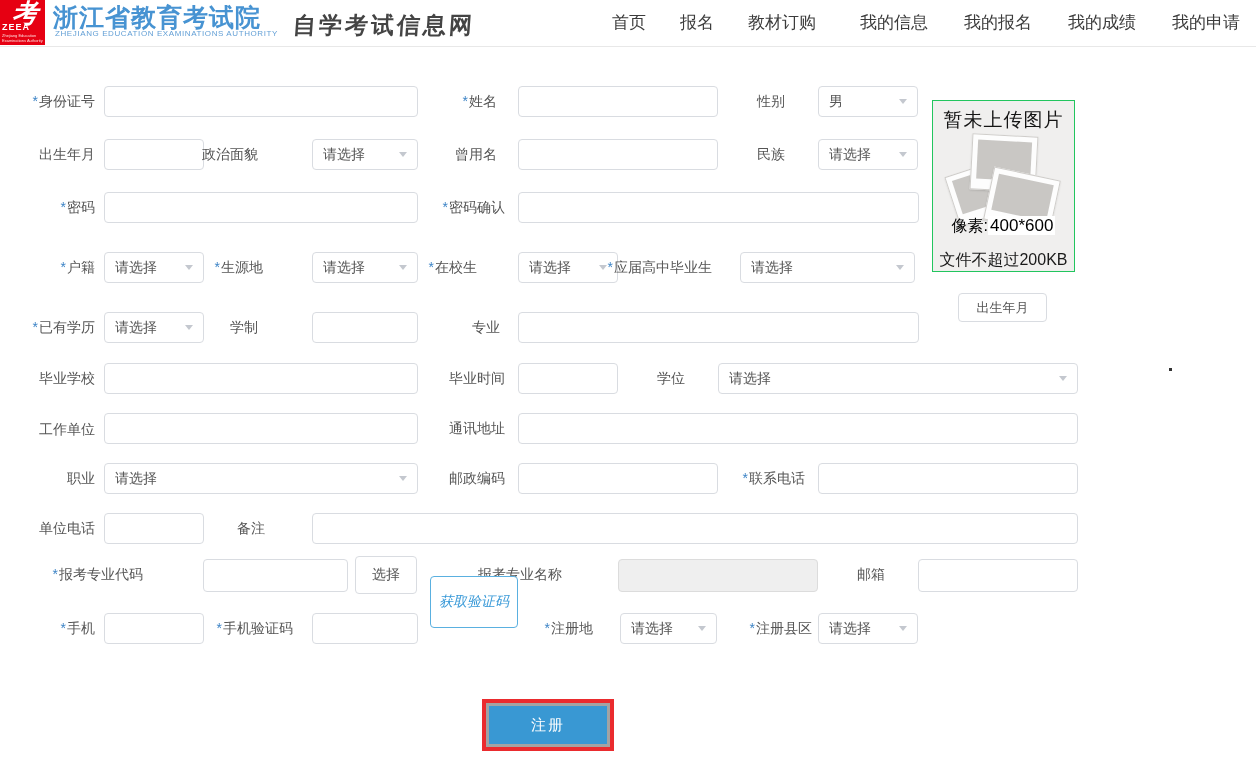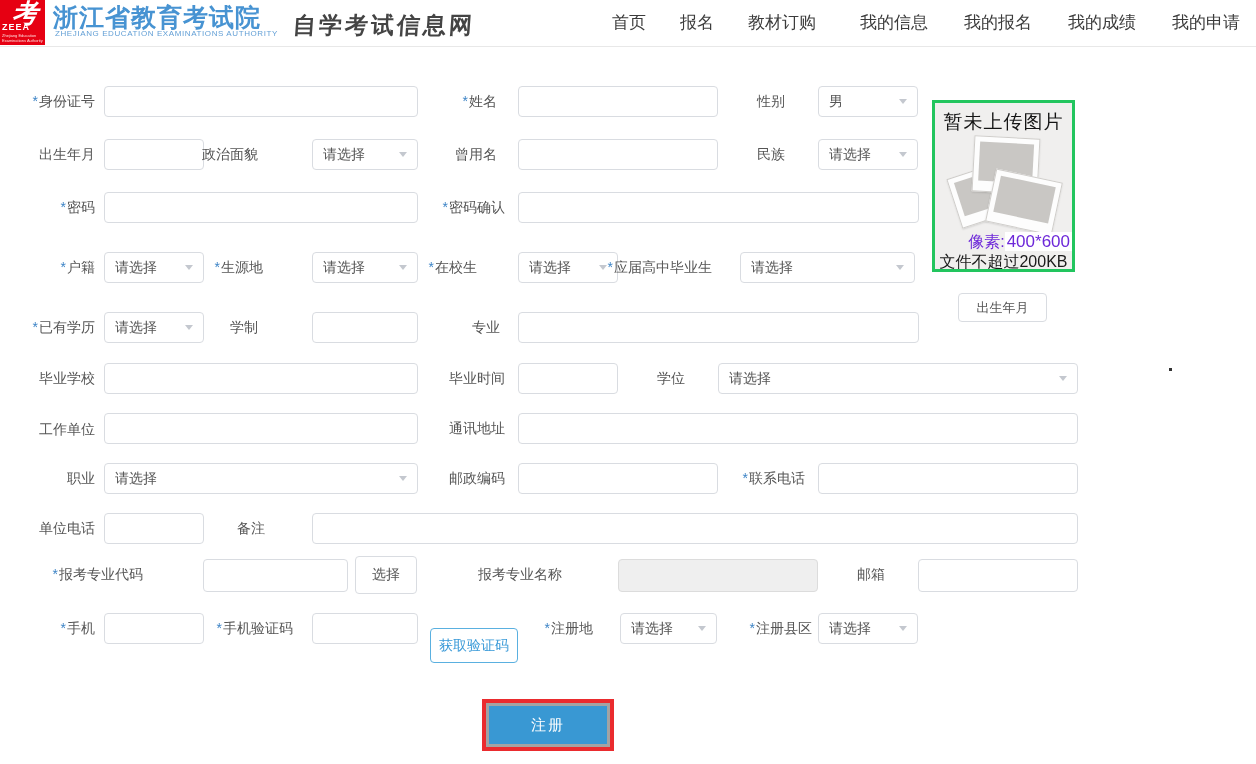--- a/index.html
+++ b/index.html
@@ -24,29 +24,29 @@
   .star { color:#3d84c6; margin-right:1px; }
   .inp { position:absolute; height:31px; border:1px solid #d9dce1; border-radius:4px; background:#fff; font-size:14px; padding:0 8px; color:#333; outline:none; font-family:"Liberation Sans", sans-serif; }
   .inp:disabled { background:#efefef; border-color:#dcdcdc; }
   .sel { position:absolute; height:31px; border:1px solid #d9dce1; border-radius:4px; background:#fff; font-size:14px; color:#555; line-height:29px; padding-left:10px; cursor:pointer; }
   .tri { position:absolute; right:10px; top:12px; width:0; height:0; border-left:4px solid transparent; border-right:4px solid transparent; border-top:5px solid #c4c8cf; }
 
   .btn-plain { position:absolute; background:#fff; border:1px solid #d9dce1; border-radius:4px; font-size:14px; color:#555; cursor:pointer; font-family:"Liberation Sans", sans-serif; }
   .btn-code { position:absolute; background:#fff; border:1px solid #5ab0e0; border-radius:4px; font-size:14px; color:#3a9ad8; cursor:pointer; font-family:"Liberation Sans", sans-serif; }
 
   
-  .photo { position:absolute; left:932px; top:100px; width:143px; height:172px; background:#f0efee; border:3px solid #22c55e; overflow:hidden; }
+  .photo { position:absolute; left:932px; top:100px; width:143px; height:172px; background:#f0efee; border:1px solid #22c55e; overflow:hidden; }
   .photo .no-img { position:absolute; left:0; top:6px; width:100%; text-align:center; font-size:19px; color:#151515; letter-spacing:1px; }
   .ph-stack { position:absolute; left:0; top:32px; width:100%; height:96px; }
   .ph { position:absolute; background:#fdfdfd; border:1px solid #cfcdca; box-shadow:0 1px 2px rgba(0,0,0,.12); }
   .ph .inner { position:absolute; left:5px; top:5px; right:5px; bottom:10px; background:#c9c7c4; }
   .ph1 { left:38px; top:2px; width:66px; height:56px; transform:rotate(3deg); }
   .ph2 { left:18px; top:34px; width:58px; height:52px; transform:rotate(-18deg); }
   .ph3 { left:55px; top:40px; width:68px; height:54px; transform:rotate(12deg); }
-  .px-line { position:absolute; left:0; top:129px; width:100%; text-align:right; font-size:16px; color:#6d28d9; }
+  .px-line { position:absolute; left:0; top:115px; width:100%; text-align:center; font-size:16px; color:#000000; }
   .px-chip { background:#fff; padding:0 2px; font-size:17px; }
   .sz-line { position:absolute; left:0; top:149px; width:100%; text-align:center; font-size:16px; color:#1a1a1a; }
 
   
   .reg-wrap { position:absolute; left:482px; top:699px; width:132px; height:52px; border:4px solid #ea2b2e; background:#a3a3a3; padding:3px; }
   .reg-btn { width:100%; height:100%; background:#3998d3; border:none; color:#fff; font-size:15px; letter-spacing:2px; cursor:pointer; font-family:"Liberation Sans", sans-serif; }
 
   .stray-dot { position:absolute; left:1169px; top:368px; width:3px; height:3px; background:#333; }
 </style>
 </head>
@@ -139,21 +139,21 @@
   <button class="btn-plain" style="left:355px;top:556px;width:62px;height:38px;">选择</button>
   <div class="lab left" style="left:478px;top:559px;width:130px;">报考专业名称</div>
   <input class="inp" style="left: 618px; top: 559px; width: 200px; height: 33px;" disabled="">
   <div class="lab" style="left:785px;top:559px;width:100px;">邮箱</div>
   <input class="inp" style="left: 918px; top: 559px; width: 160px; height: 33px;">
 
   <div class="lab" style="left:5px;top:613px;width:90px;"><span class="star">*</span><span>手机</span></div>
   <input class="inp" style="left: 104px; top: 613px; width: 100px;">
   <div class="lab" style="left:193px;top:613px;width:100px;"><span class="star">*</span><span>手机验证码</span></div>
   <input class="inp" style="left: 312px; top: 613px; width: 106px;">
-  <button class="btn-code" style="left:430px;top:628px;width:88px;height:35px;">获取验证码</button>
+  <button class="btn-code" style="left:430px;top:576px;width:88px;height:52px;font-style:italic;">获取验证码</button>
   <div class="lab" style="left:493px;top:613px;width:100px;"><span class="star">*</span><span>注册地</span></div>
   <div class="sel" style="left:620px;top:613px;width:97px;"><span>请选择</span><i class="tri"></i></div>
   <div class="lab" style="left:712px;top:613px;width:100px;"><span class="star">*</span><span>注册县区</span></div>
   <div class="sel" style="left:818px;top:613px;width:100px;"><span>请选择</span><i class="tri"></i></div>
 
   <div class="photo">
     <div class="no-img">暂未上传图片</div>
     <div class="ph-stack">
       <div class="ph ph2">
           <div class="inner"></div>

